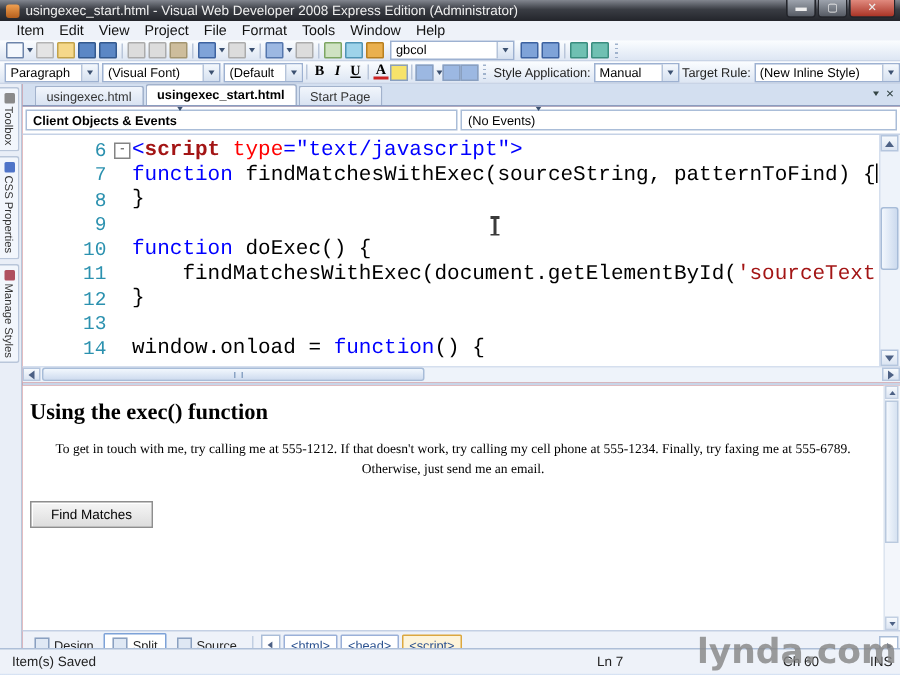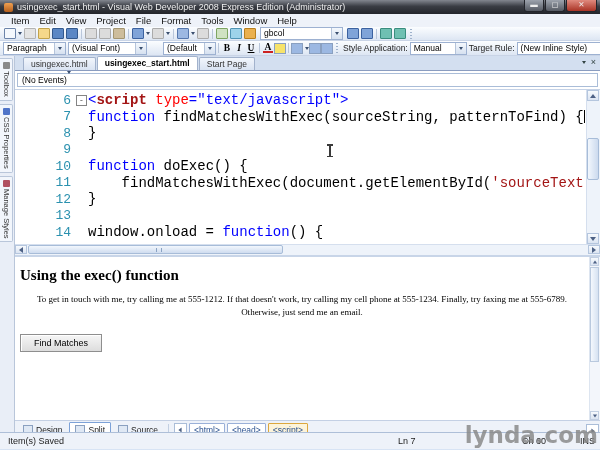--- a/index.html
+++ b/index.html
@@ -257,21 +257,21 @@
     <span class="dd-box">
         <span class="dd-arrow" style="margin:0;"></span>
       </span>
   </span>
   <span class="combo" style="width:74px;margin-left:2px;">
     <span>(Visual Font)</span>
     <span class="dd-box">
         <span class="dd-arrow" style="margin:0;"></span>
       </span>
   </span>
-  <span class="combo" style="width:48px;margin-left:16px;">
+  <span class="combo" style="width:48px;margin-left:2px;">
     <span>(Default</span>
     <span class="dd-box">
         <span class="dd-arrow" style="margin:0;"></span>
       </span>
   </span>
   <span class="tsep"></span>
   <span class="fbtn">B</span>
   <span class="fbtn italic">I</span>
   <span class="fbtn underline">U</span>
   <span class="tsep"></span>
@@ -322,20 +322,24 @@
       <div class="tab">usingexec.html</div>
         <div class="tab active">usingexec_start.html</div>
         <div class="tab">Start Page</div>
         <span class="well-ctrls">
         <span class="dd-arrow" style="border-top-color:#344;"></span>
         <span class="well-x">×</span>
       </span>
     </div>
 
     <div class="navbar">
+      <span class="nav-combo left">
+        <span>Client Objects &amp; Events</span>
+        <span class="dd-box" style="height:12px;"><span class="dd-arrow" style="margin:0;"></span></span>
+      </span>
       <span class="nav-combo right">
         <span>(No Events)</span>
         <span class="dd-box" style="height:12px;"><span class="dd-arrow" style="margin:0;"></span></span>
       </span>
     </div>
 
     <div class="codepane">
       <div class="codebody">
           <div class="cl">
             <span class="ln">6</span>

